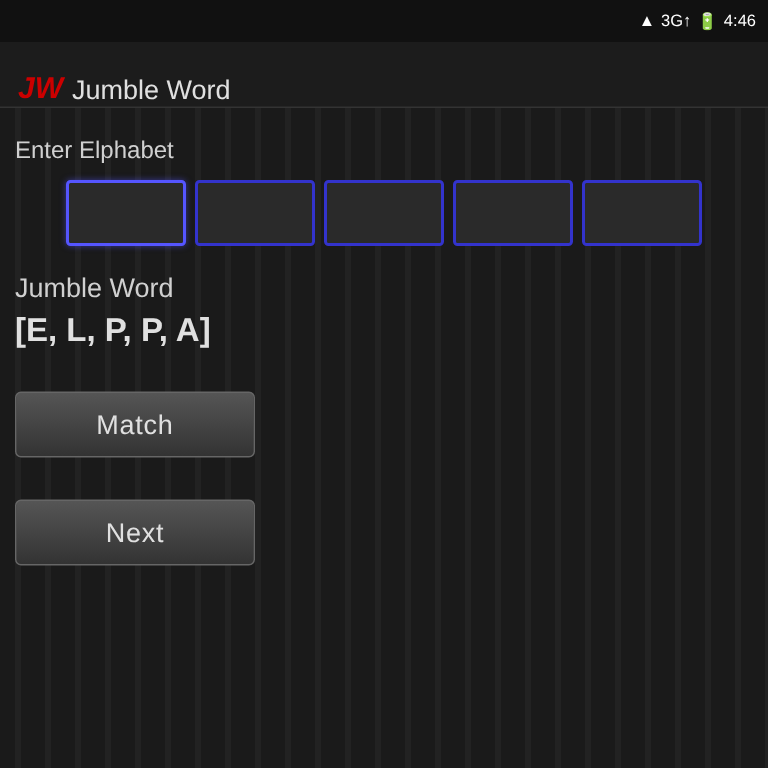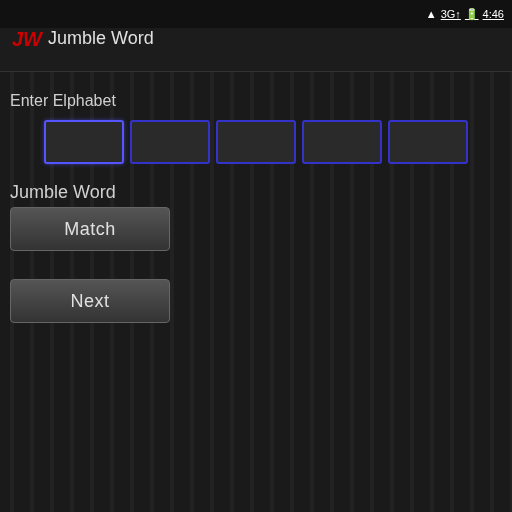--- a/index.html
+++ b/index.html
@@ -45,34 +45,33 @@
       display: flex;
       align-items: center;
       justify-content: flex-end;
       padding: 0 8px;
       gap: 4px;
     }
 
     .status-bar-text {
       color: #fff;
       font-size: 11px;
-      text-decoration: underline;
     }
 
     .signal-icon {
       color: #fff;
       font-size: 11px;
     }
 
     
     .title-bar {
       height: 44px;
       background: #1c1c1c;
       display: flex;
-      align-items: flex-start;
+      align-items: flex-end;
       padding: 0 12px;
       border-bottom: 1px solid #333;
     }
 
     .title-jw {
       color: #cc0000;
       font-size: 20px;
       font-weight: bold;
       margin-right: 6px;
       font-style: italic;
@@ -188,20 +187,21 @@
 
     <div class="input-row">
       <input class="letter-input" type="text" maxlength="1" autofocus="" style="">
       <input class="letter-input" type="text" maxlength="1" style="">
       <input class="letter-input" type="text" maxlength="1" style="">
       <input class="letter-input" type="text" maxlength="1" style="">
       <input class="letter-input" type="text" maxlength="1" style="">
     </div>
 
     <div class="jumble-label">Jumble Word</div>
+    <div class="jumble-word">[E, L, P, P, A]</div>
 
     <button class="btn-match">
       <span>Match</span>
     </button>
 
     <button class="btn-next">
       <span>Next</span>
     </button>
 
   </div>

